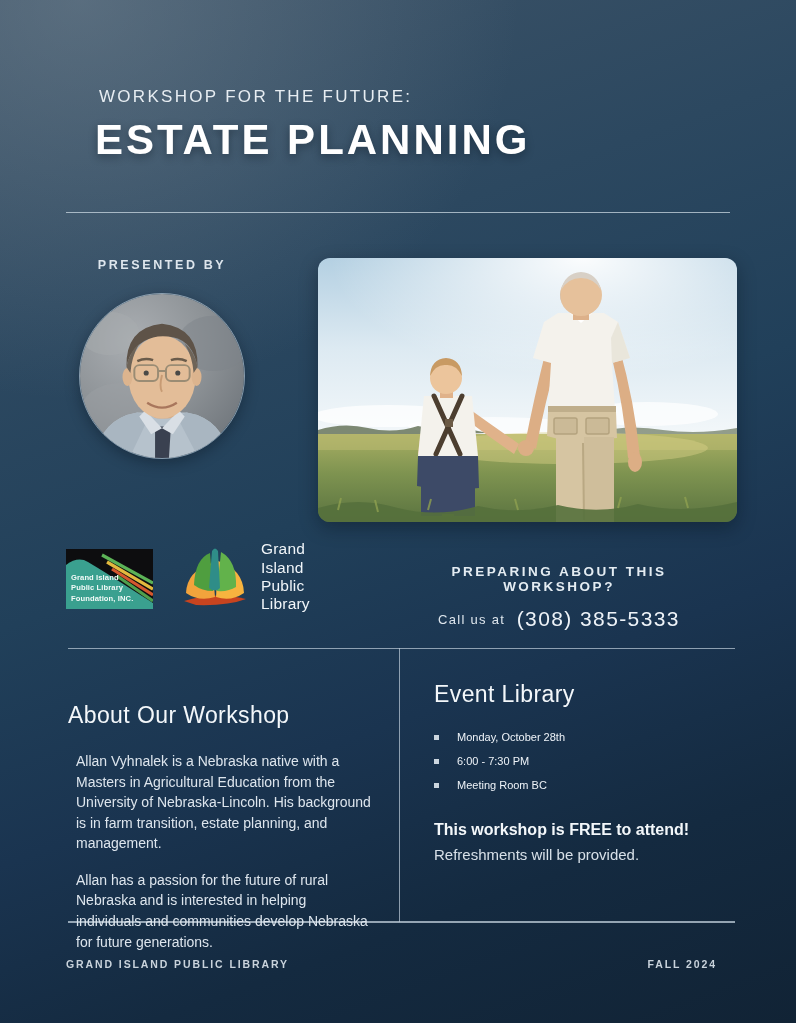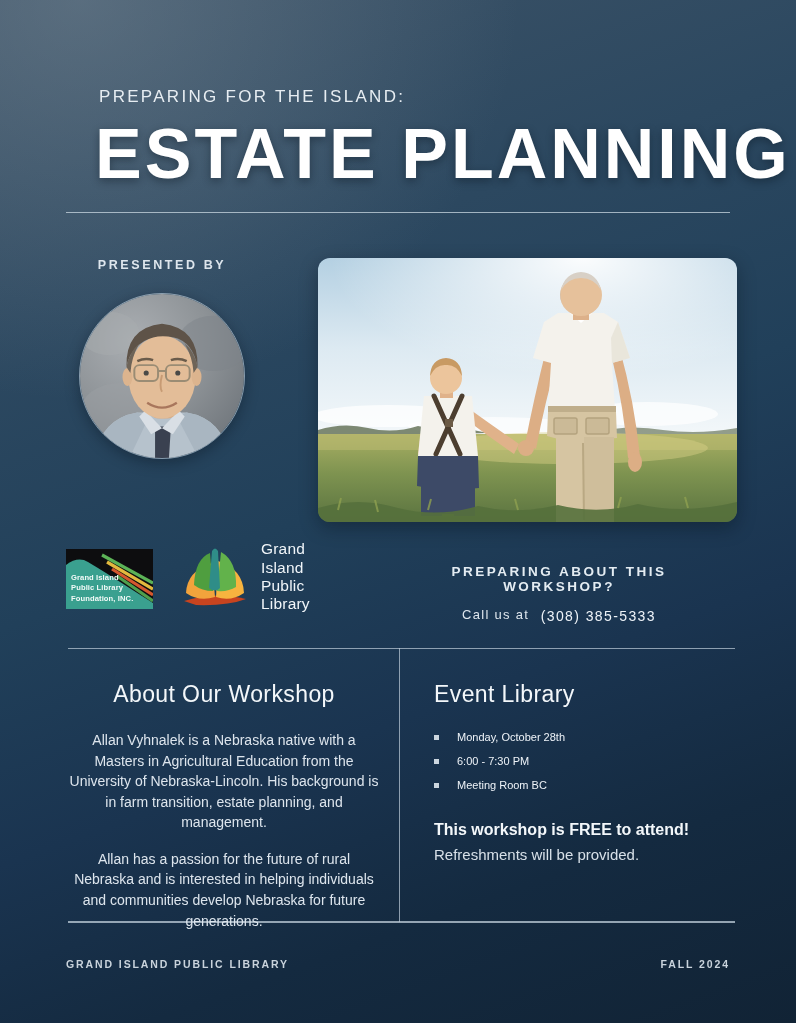--- a/index.html
+++ b/index.html
@@ -10,21 +10,21 @@
       radial-gradient(120% 85% at 10% 0%, rgba(136,152,164,0.38) 0%, rgba(136,152,164,0) 46%),
       linear-gradient(160deg, #3e5468 0%, #2c4860 28%, #21405a 48%, #1a3450 66%, #142a40 82%, #112335 100%);
   }
   
   .kicker{
     position:absolute; left:99px; top:87px;
     font-size:17px; letter-spacing:2.3px; font-weight:500; color:#e7edf2;
   }
   .title{
     position:absolute; left:95px; top:119px; margin:0;
-    font-size:70px; line-height:1; font-weight:800; letter-spacing:3px;
+    font-size:42px; line-height:1; font-weight:800; letter-spacing:3px;
     color:#ffffff; text-shadow:0 3px 8px rgba(8,18,28,0.4);text-align:center;
   }
   .rule-top{
     position:absolute; left:66px; top:212px; width:664px; height:1px;
     background:rgba(203,216,226,0.75);
   }
   
   .presenter{ position:absolute; left:59px; top:258px; width:206px; text-align:center; }
   .presented-by{ font-size:12.5px; letter-spacing:2.6px; font-weight:600; color:#dee6ed; }
   .portrait{
@@ -56,49 +56,49 @@
   .lib-book{ width:78px; height:66px; flex:none; }
   .lib-text{
     margin-left:7px; font-size:15.5px; line-height:1.18; color:#f0f5f9; font-weight:400; letter-spacing:0.2px;
   }
   .lib-text span{ display:block; }
   
   .contact{ position:absolute; left:398px; top:564px; width:322px; text-align:center; }
   .contact-q{ font-size:13.5px; letter-spacing:2.5px; font-weight:600; color:#e4ecf2; }
   .contact-call{ margin-top:13px; }
   .call-prefix{ font-size:13px; letter-spacing:1.3px; font-weight:400; color:#dfe7ee; margin-right:7px; vertical-align:2px; }
-  .phone{ font-size:14px; letter-spacing:1.4px; font-weight:500; color:#eef3f8; }
+  .phone{ font-size:21px; letter-spacing:1.4px; font-weight:500; color:#eef3f8; }
   
   .cols-rule-top{ position:absolute; left:68px; top:648px; width:667px; height:1px; background:rgba(192,207,219,0.7); }
   .cols-rule-v{ position:absolute; left:399px; top:648px; width:1px; height:274px; background:rgba(192,207,219,0.7); }
   .cols-rule-bottom{ position:absolute; left:68px; top:921px; width:667px; height:2px; background:rgba(192,207,219,0.75); }
   .col-heading{ margin:0; font-size:23px; font-weight:500; letter-spacing:0.4px; color:#f3f7fa; }
-  .about{ position:absolute; left:68px; top:681px; width:312px;text-align:center; }
-  .about p{ margin:0; font-size:14px; line-height:1.47; color:#dde5ed; }
+  .about{ position:absolute; left:68px; top:702px; width:312px; }
+  .about p{ margin:8px; font-size:14px; line-height:1.47; color:#dde5ed; }
   .about .p1{ margin-top:22px; }
   .about .p2{ margin-top:16px; }
   .event{ position:absolute; left:434px; top:681px; width:292px; }
   .event-list{ list-style:none; margin:23px 0 0; padding:0; }
   .event-item{ display:flex; align-items:center; margin-bottom:12px; font-size:11px; font-weight:500; color:#eef3f8; }
   .bullet{ width:5px; height:5px; background:#ccd6df; margin-right:18px; flex:none; }
   .free-line{ margin-top:30px; font-size:16px; font-weight:bold; color:#f3f7fa; }
   .refresh-line{ margin-top:7px; font-size:15px; color:#d7e0e8; }
   
   .footer{
-    position:absolute; left:66px; right:66px; top:958px;
+    position:absolute; left:66px; right:79px; top:958px;
     display:flex; justify-content:space-between;
     font-size:10.5px; letter-spacing:1.9px; font-weight:600; color:#c9d3dc;
   }
 </style>
 </head>
 <body>
 
 <div class="poster">
 
-  <div class="kicker">PREPARING FOR THE ISLAND:</div>
+  <div class="kicker">WORKSHOP FOR THE FUTURE:</div>
   <h1 class="title">ESTATE PLANNING</h1>
   <div class="rule-top"></div>
 
   <div class="presenter">
     <div class="presented-by">PRESENTED BY</div>
     <div class="portrait">
       <svg viewBox="0 0 166 166">
         <defs>
           <radialGradient id="pbg" cx="32%" cy="28%" r="85%">
             <stop offset="0%" stop-color="#aaaeb2"></stop>

